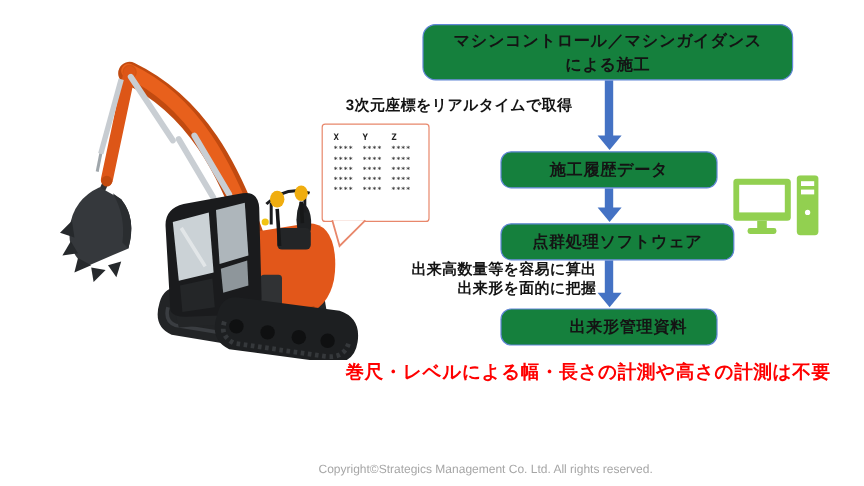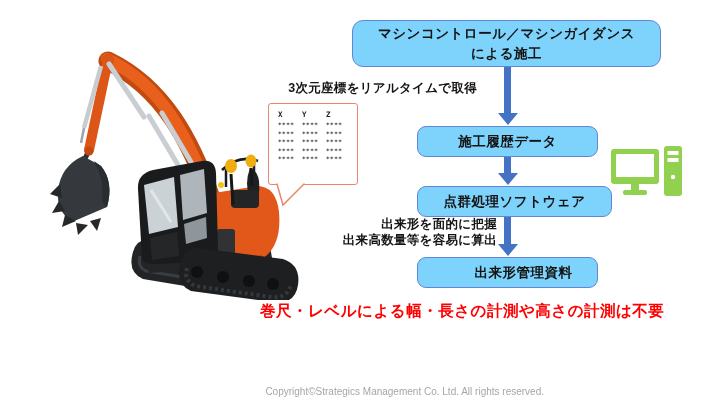--- a/index.html
+++ b/index.html
@@ -11,21 +11,21 @@
     overflow:hidden;
     font-family:"Liberation Sans","DejaVu Sans",sans-serif;
     color:#111;
   }
 
   
   .flow-box {
     position:absolute;
     border:1.6px solid #6186D6;
     border-radius:9px;
-    background:#7dd3fc;
+    background:#15803d;
     display:flex; flex-direction:column;
     align-items:center; justify-content:center;
     font-size:13.5px; font-weight:600;
     letter-spacing:0.5px;
     line-height:20px;
     color:#141414;
     z-index:4;
   }
   #box1 { left:352px; top:20px;  width:309px; height:47px; border-radius:11px; }
   #box2 { left:417px; top:126px; width:181px; height:31px; }
@@ -58,20 +58,21 @@
     text-align:right; z-index:4;
     line-height:15.5px;
   }
   #caption1 { right:243px; top:81px; }
   #caption2 { right:223px; top:217px; }
 
   
   #highlight {
     position:absolute;
     left:260px; top:299px; width:460px;
+    text-align:center;
     color:#FE0000;
     font-size:15.5px; font-weight:700;
     line-height:23px; letter-spacing:0.5px;
     z-index:4;
   }
 
   
   #copyright {
     position:absolute;
     left:144px; top:386px; width:400px;
@@ -235,22 +236,22 @@
   <rect x="5" y="8" width="38" height="23" fill="#ffffff"></rect>
   <rect x="20" y="38" width="8" height="6" fill="#92D050"></rect>
   <rect x="12" y="44" width="24" height="5" rx="2" fill="#92D050"></rect>
   <rect x="53" y="0" width="18" height="50" rx="3" fill="#92D050"></rect>
   <rect x="56.5" y="5" width="11" height="4" fill="#ffffff"></rect>
   <rect x="56.5" y="12" width="11" height="4" fill="#ffffff"></rect>
   <circle cx="62" cy="31" r="2.2" fill="#ffffff"></circle>
 </svg>
 
 <div id="caption2" class="caption">
+  <div>出来高数量等を容易に算出</div>
   <div>出来形を面的に把握</div>
-  <div>出来高数量等を容易に算出</div>
 </div>
 
 <div id="arrow3" class="arrow"></div>
 
 <div id="box4" class="flow-box">出来形管理資料</div>
 
 <div id="highlight">
   <div>巻尺・レベルによる幅・長さの計測や高さの計測は不要</div>
 </div>
 

